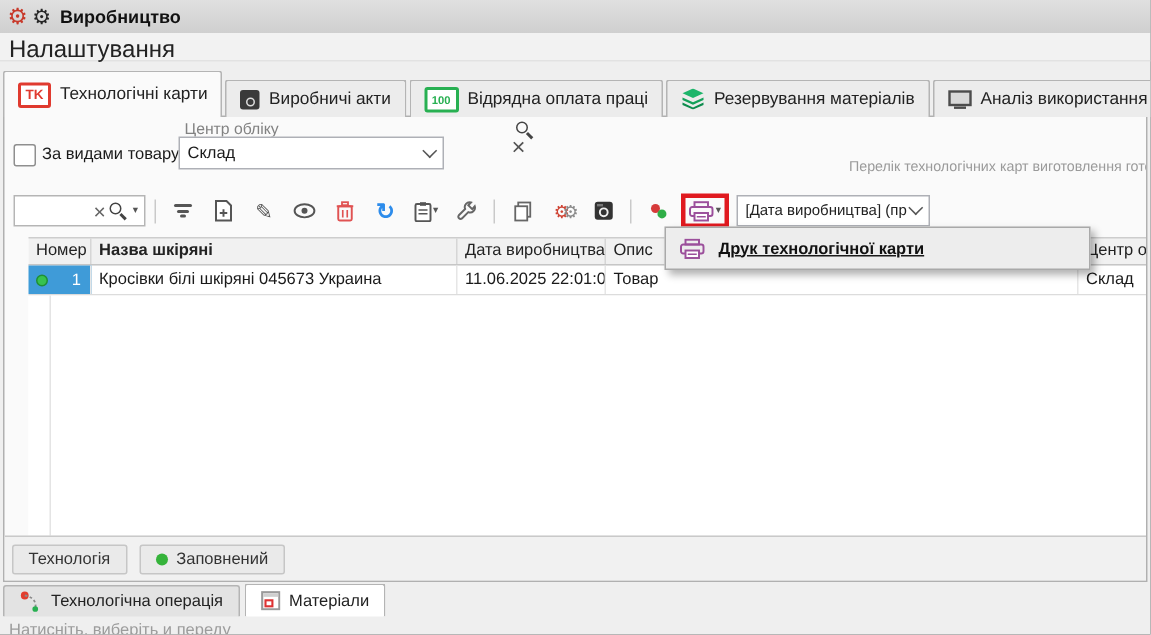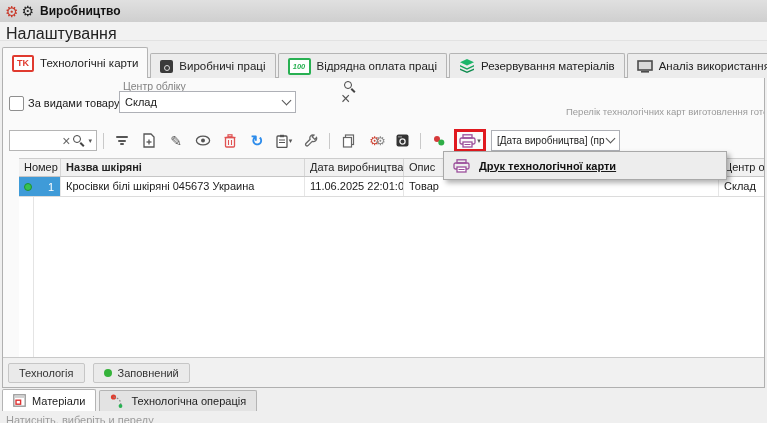--- a/index.html
+++ b/index.html
@@ -15,21 +15,21 @@
   .menubar{position:absolute;left:0;top:22px;width:767px;height:19px;background:#f2f2f2;
     border-bottom:1px solid #e2e2e2;box-sizing:border-box;}
   .menu-item{display:inline-block;font-size:16px;padding:3px 6px 0 6px;color:#222;}
   
   .tabstrip{position:absolute;left:2px;top:45px;width:763px;height:33px;display:flex;align-items:flex-end;gap:2px;z-index:3;}
   .tab{height:25px;display:flex;align-items:center;gap:6px;padding:0 9px;background:#ececec;
     border:1px solid #b4b4b4;border-bottom:none;border-radius:2px 2px 0 0;font-size:11.5px;color:#222;box-sizing:border-box;white-space:nowrap;justify-content:space-between;}
   .tab.active{height:31px;background:#fafafa;font-weight:normal;}
   .badge{display:flex;align-items:center;justify-content:center;background:#fff;border-radius:2px;font-weight:bold;}
   .badge-tk{width:18px;height:13px;border:2px solid var(--tk-red);color:var(--tk-red);font-size:9px;}
-  .badge-100{width:19px;height:13px;border:2px solid var(--badge-green);color:var(--badge-green);font-size:7.5px;font-style:italic;}
+  .badge-100{width:19px;height:13px;border:2px solid var(--badge-green);color:var(--badge-green);font-size:7.5px;}
   .icon-act{width:13px;height:13px;background:#3a3a3a;border-radius:2px;position:relative;}
   .icon-act::after{content:"";position:absolute;left:4px;top:5px;width:4px;height:4px;border:1.4px solid #ddd;border-radius:50%;}
   
   .panel{position:absolute;left:2px;top:77px;width:763px;height:311px;background:#fafafa;
     border:1px solid #b0b0b0;box-sizing:border-box;overflow:hidden;z-index:1;}
   .chk{position:absolute;left:6px;top:18px;width:13px;height:13px;background:#fff;border:1px solid #8f8f8f;border-radius:2px;}
   .chk-label{position:absolute;left:25px;top:19px;font-size:11px;}
   .combo-label{position:absolute;left:120px;top:2px;font-size:10.5px;color:#828282;}
   .combo{position:absolute;display:flex;align-items:center;background:#fff;border:1px solid #aeb0b6;
     box-sizing:border-box;font-size:11px;padding:0 5px;}
@@ -114,21 +114,21 @@
     <span class="menu-item">Налаштування</span>
   </div>
 
   <div class="tabstrip">
     <div class="tab active">
       <span class="badge badge-tk">TK</span>
       <span>Технологічні карти</span>
     </div>
     <div class="tab">
       <span class="icon-act"></span>
-      <span>Виробничі праці</span>
+      <span>Виробничі акти</span>
     </div>
     <div class="tab">
       <span class="badge badge-100">100</span>
       <span>Відрядна оплата праці</span>
     </div>
     <div class="tab">
       <span>
         <svg width="16" height="14" viewBox="0 0 16 14">
           <path d="M8 0 L15 3.2 8 6.4 1 3.2 Z" fill="#1db56a"></path>
           <path d="M1 6 L8 9.2 15 6 15 7.6 8 10.8 1 7.6 Z" fill="#14a15a"></path>
@@ -303,39 +303,39 @@
       </div>
       <div class="fbox">
         <span class="status-dot"></span>
         <span>Заповнений</span>
       </div>
     </div>
 
   </div>
 
   <div class="bottom-tabs">
+    <div class="btab">
+      <span>
+        <svg width="15" height="14" viewBox="0 0 15 14">
+          <circle cx="3.5" cy="3" r="2.6" fill="#e23d2e"></circle>
+          <path d="M3.5 3 C 9 4, 11.5 7, 10.5 12" stroke="#8a8a8a" stroke-width="1.2" fill="none" stroke-dasharray="1.7 1.7"></path>
+          <circle cx="10.5" cy="12" r="1.9" fill="#28b052"></circle>
+        </svg>
+      </span>
+      <span>Технологічна операція</span>
+    </div>
     <div class="btab active">
       <span>
         <svg width="13" height="13" viewBox="0 0 13 13">
           <rect x="0.8" y="0.8" width="11.4" height="11.4" fill="#fff" stroke="#9a9a9a" stroke-width="1.4"></rect>
           <rect x="1.5" y="1.5" width="10" height="2.4" fill="#cfcfcf"></rect>
           <rect x="3" y="6.2" width="4.6" height="4" fill="none" stroke="#d33" stroke-width="1.4"></rect>
         </svg>
       </span>
       <span>Матеріали</span>
-    </div>
-    <div class="btab">
-      <span>
-        <svg width="15" height="14" viewBox="0 0 15 14">
-          <circle cx="3.5" cy="3" r="2.6" fill="#e23d2e"></circle>
-          <path d="M3.5 3 C 9 4, 11.5 7, 10.5 12" stroke="#8a8a8a" stroke-width="1.2" fill="none" stroke-dasharray="1.7 1.7"></path>
-          <circle cx="10.5" cy="12" r="1.9" fill="#28b052"></circle>
-        </svg>
-      </span>
-      <span>Технологічна операція</span>
     </div>
   </div>
 
   <div class="hint">Натисніть, виберіть и переду</div>
 
   <div class="print-menu">
     <span class="p-purple">
       <svg width="17" height="14" viewBox="0 0 17 14">
         <rect x="4" y="0.8" width="9" height="3.2" fill="none" stroke="currentColor" stroke-width="1.3"></rect>
         <rect x="1" y="4" width="15" height="6" rx="1.5" fill="none" stroke="currentColor" stroke-width="1.3"></rect>

